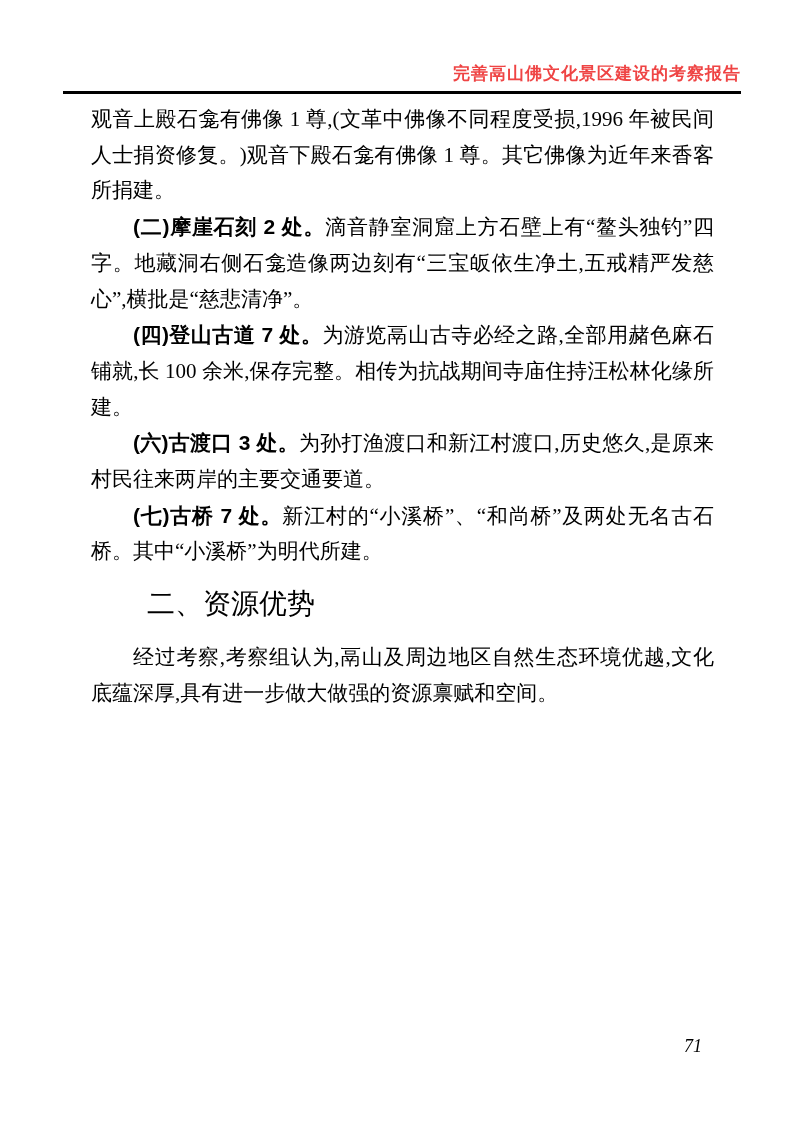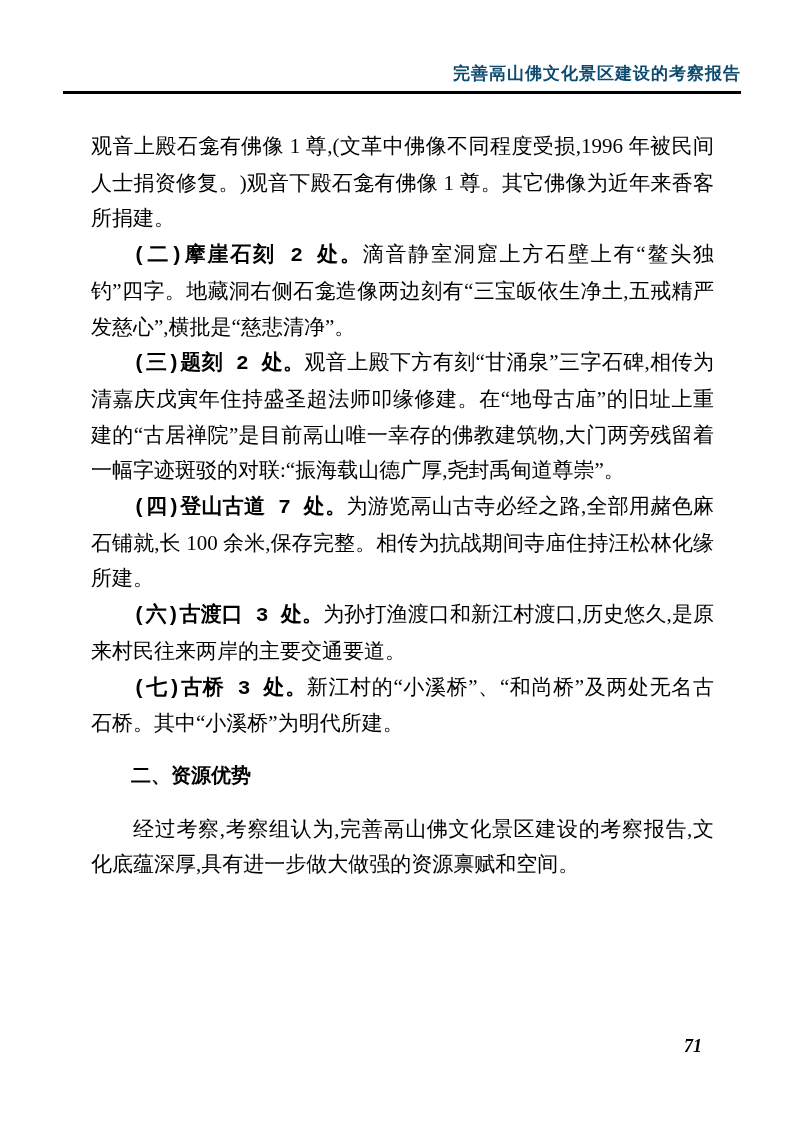--- a/index.html
+++ b/index.html
@@ -13,68 +13,67 @@
   }
   .page-header {
     position: absolute;
     top: 62px; left: 63px;
     width: 678px;
     text-align: right;
     font-family: "Liberation Sans", sans-serif;
     font-weight: bold;
     font-size: 17px;
     letter-spacing: 1px;
-    color: #0c4a6e;
+    color: #ef4444;
     padding-bottom: 6px;
     border-bottom: 3px solid #000;
   }
   .content {
     position: absolute;
     top: 101px; left: 91px;
     width: 623px;
     font-size: 21px;
     line-height: 35.7px;
     text-align: justify;
     text-justify: inter-ideograph;
   }
   .para { margin: 0; text-indent: 2em; }
-  .para.no-indent { text-indent: 0; margin-top: 28px; }
+  .para.no-indent { text-indent: 0; }
   .lead {
-    font-family: Liberation Mono, monospace;
+    font-family: Liberation Sans, sans-serif;
     font-weight: bold;
   }
   .section-heading {
     font-family: "Liberation Sans", sans-serif;
-    font-weight: bold;
-    font-size: 20px;
+    font-weight: normal;
+    font-size: 28px;
     margin: 16px 0 18px 0;
     text-indent: 2em;
   }
   .page-number {
     position: absolute;
     left: 684px; top: 1036px;
     font-family: "Liberation Serif", serif;
-    font-weight: bold;
+    font-weight: normal;
     font-style: italic;
     font-size: 18px;
   }
 </style>
 </head>
 <body>
 
 <div class="page-header">
   <span>完善鬲山佛文化景区建设的考察报告</span>
 </div>
 
 <div class="content">
   <p class="para no-indent"><span class="lead"></span><span>观音上殿石龛有佛像 1 尊,(文革中佛像不同程度受损,1996 年被民间人士捐资修复。)观音下殿石龛有佛像 1 尊。其它佛像为近年来香客所捐建。</span></p>
   <p class="para"><span class="lead">(二)摩崖石刻 2 处。</span><span>滴音静室洞窟上方石壁上有“鳌头独钓”四字。地藏洞右侧石龛造像两边刻有“三宝皈依生净土,五戒精严发慈心”,横批是“慈悲清净”。</span></p>
-  <p class="para"><span class="lead">(三)题刻 2 处。</span><span>观音上殿下方有刻“甘涌泉”三字石碑,相传为清嘉庆戊寅年住持盛圣超法师叩缘修建。在“地母古庙”的旧址上重建的“古居禅院”是目前鬲山唯一幸存的佛教建筑物,大门两旁残留着一幅字迹斑驳的对联:“振海载山德广厚,尧封禹甸道尊崇”。</span></p>
   <p class="para"><span class="lead">(四)登山古道 7 处。</span><span>为游览鬲山古寺必经之路,全部用赭色麻石铺就,长 100 余米,保存完整。相传为抗战期间寺庙住持汪松林化缘所建。</span></p>
   <p class="para"><span class="lead">(六)古渡口 3 处。</span><span>为孙打渔渡口和新江村渡口,历史悠久,是原来村民往来两岸的主要交通要道。</span></p>
-  <p class="para"><span class="lead">(七)古桥 3 处。</span><span>新江村的“小溪桥”、“和尚桥”及两处无名古石桥。其中“小溪桥”为明代所建。</span></p>
+  <p class="para"><span class="lead">(七)古桥 7 处。</span><span>新江村的“小溪桥”、“和尚桥”及两处无名古石桥。其中“小溪桥”为明代所建。</span></p>
 
   <h2 class="section-heading">二、资源优势</h2>
 
-  <p class="para">经过考察,考察组认为,完善鬲山佛文化景区建设的考察报告,文化底蕴深厚,具有进一步做大做强的资源禀赋和空间。</p>
+  <p class="para">经过考察,考察组认为,鬲山及周边地区自然生态环境优越,文化底蕴深厚,具有进一步做大做强的资源禀赋和空间。</p>
 </div>
 
 <div class="page-number">71</div>
 
 </body></html>

